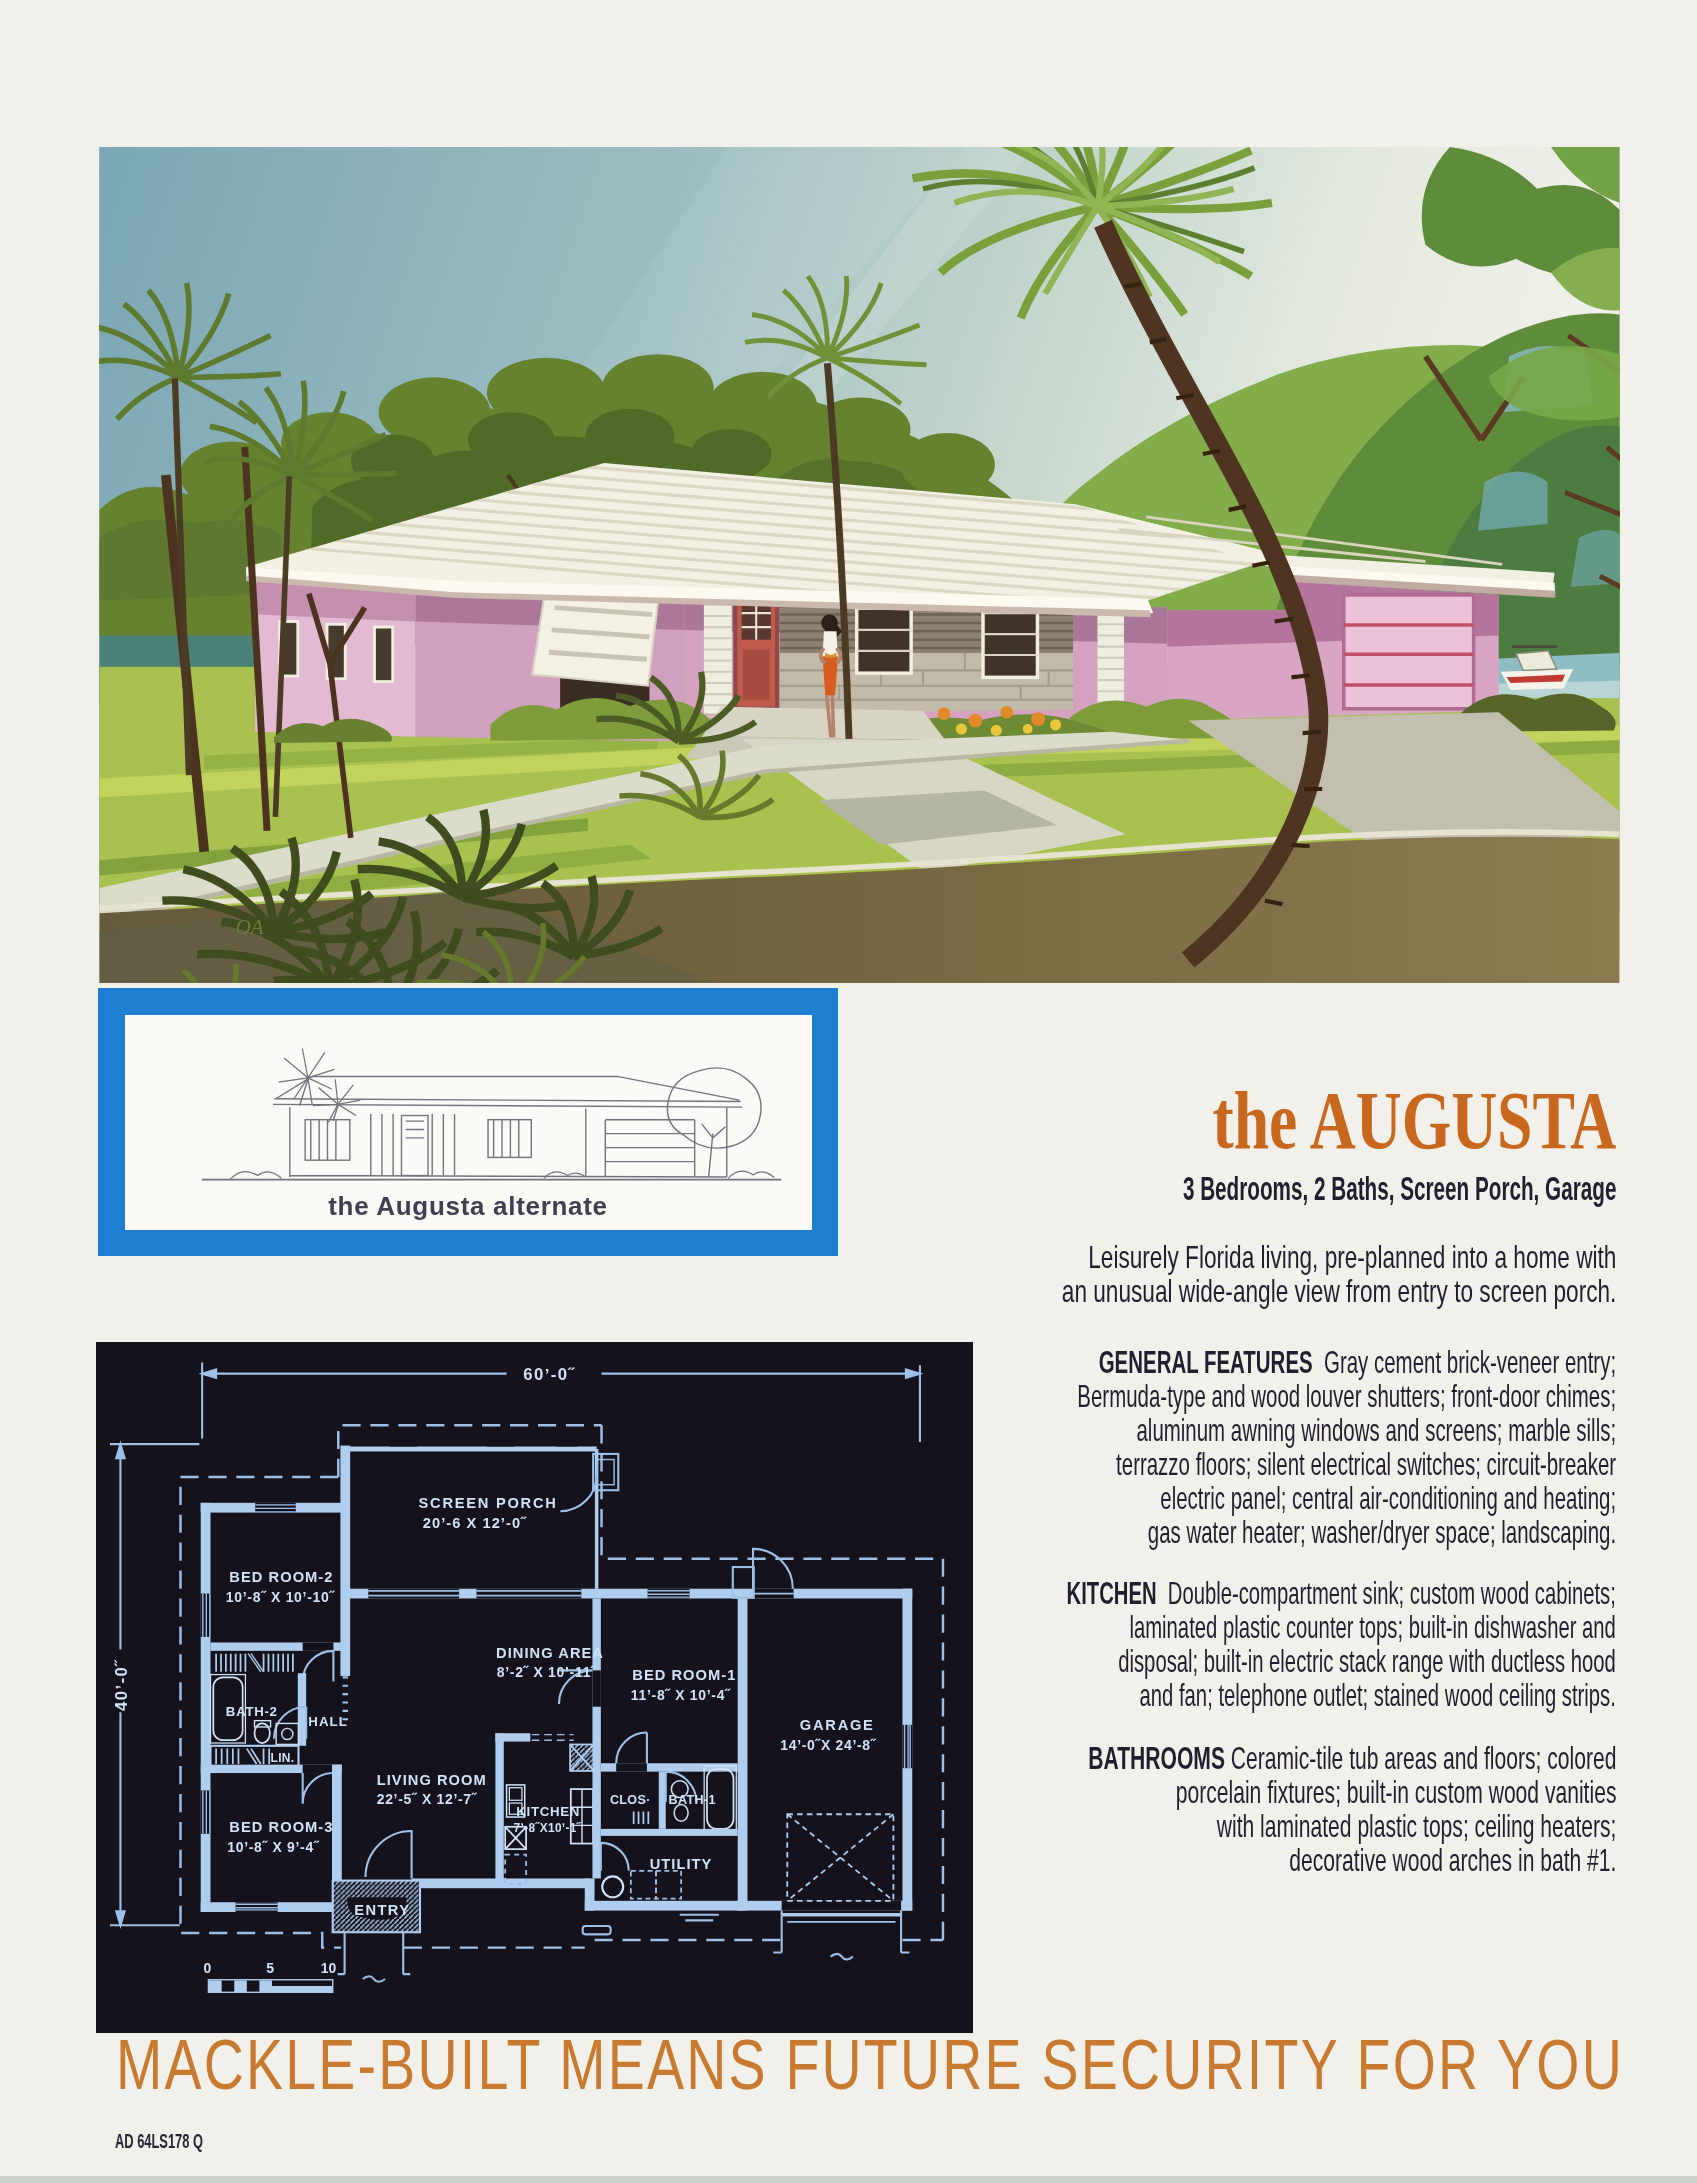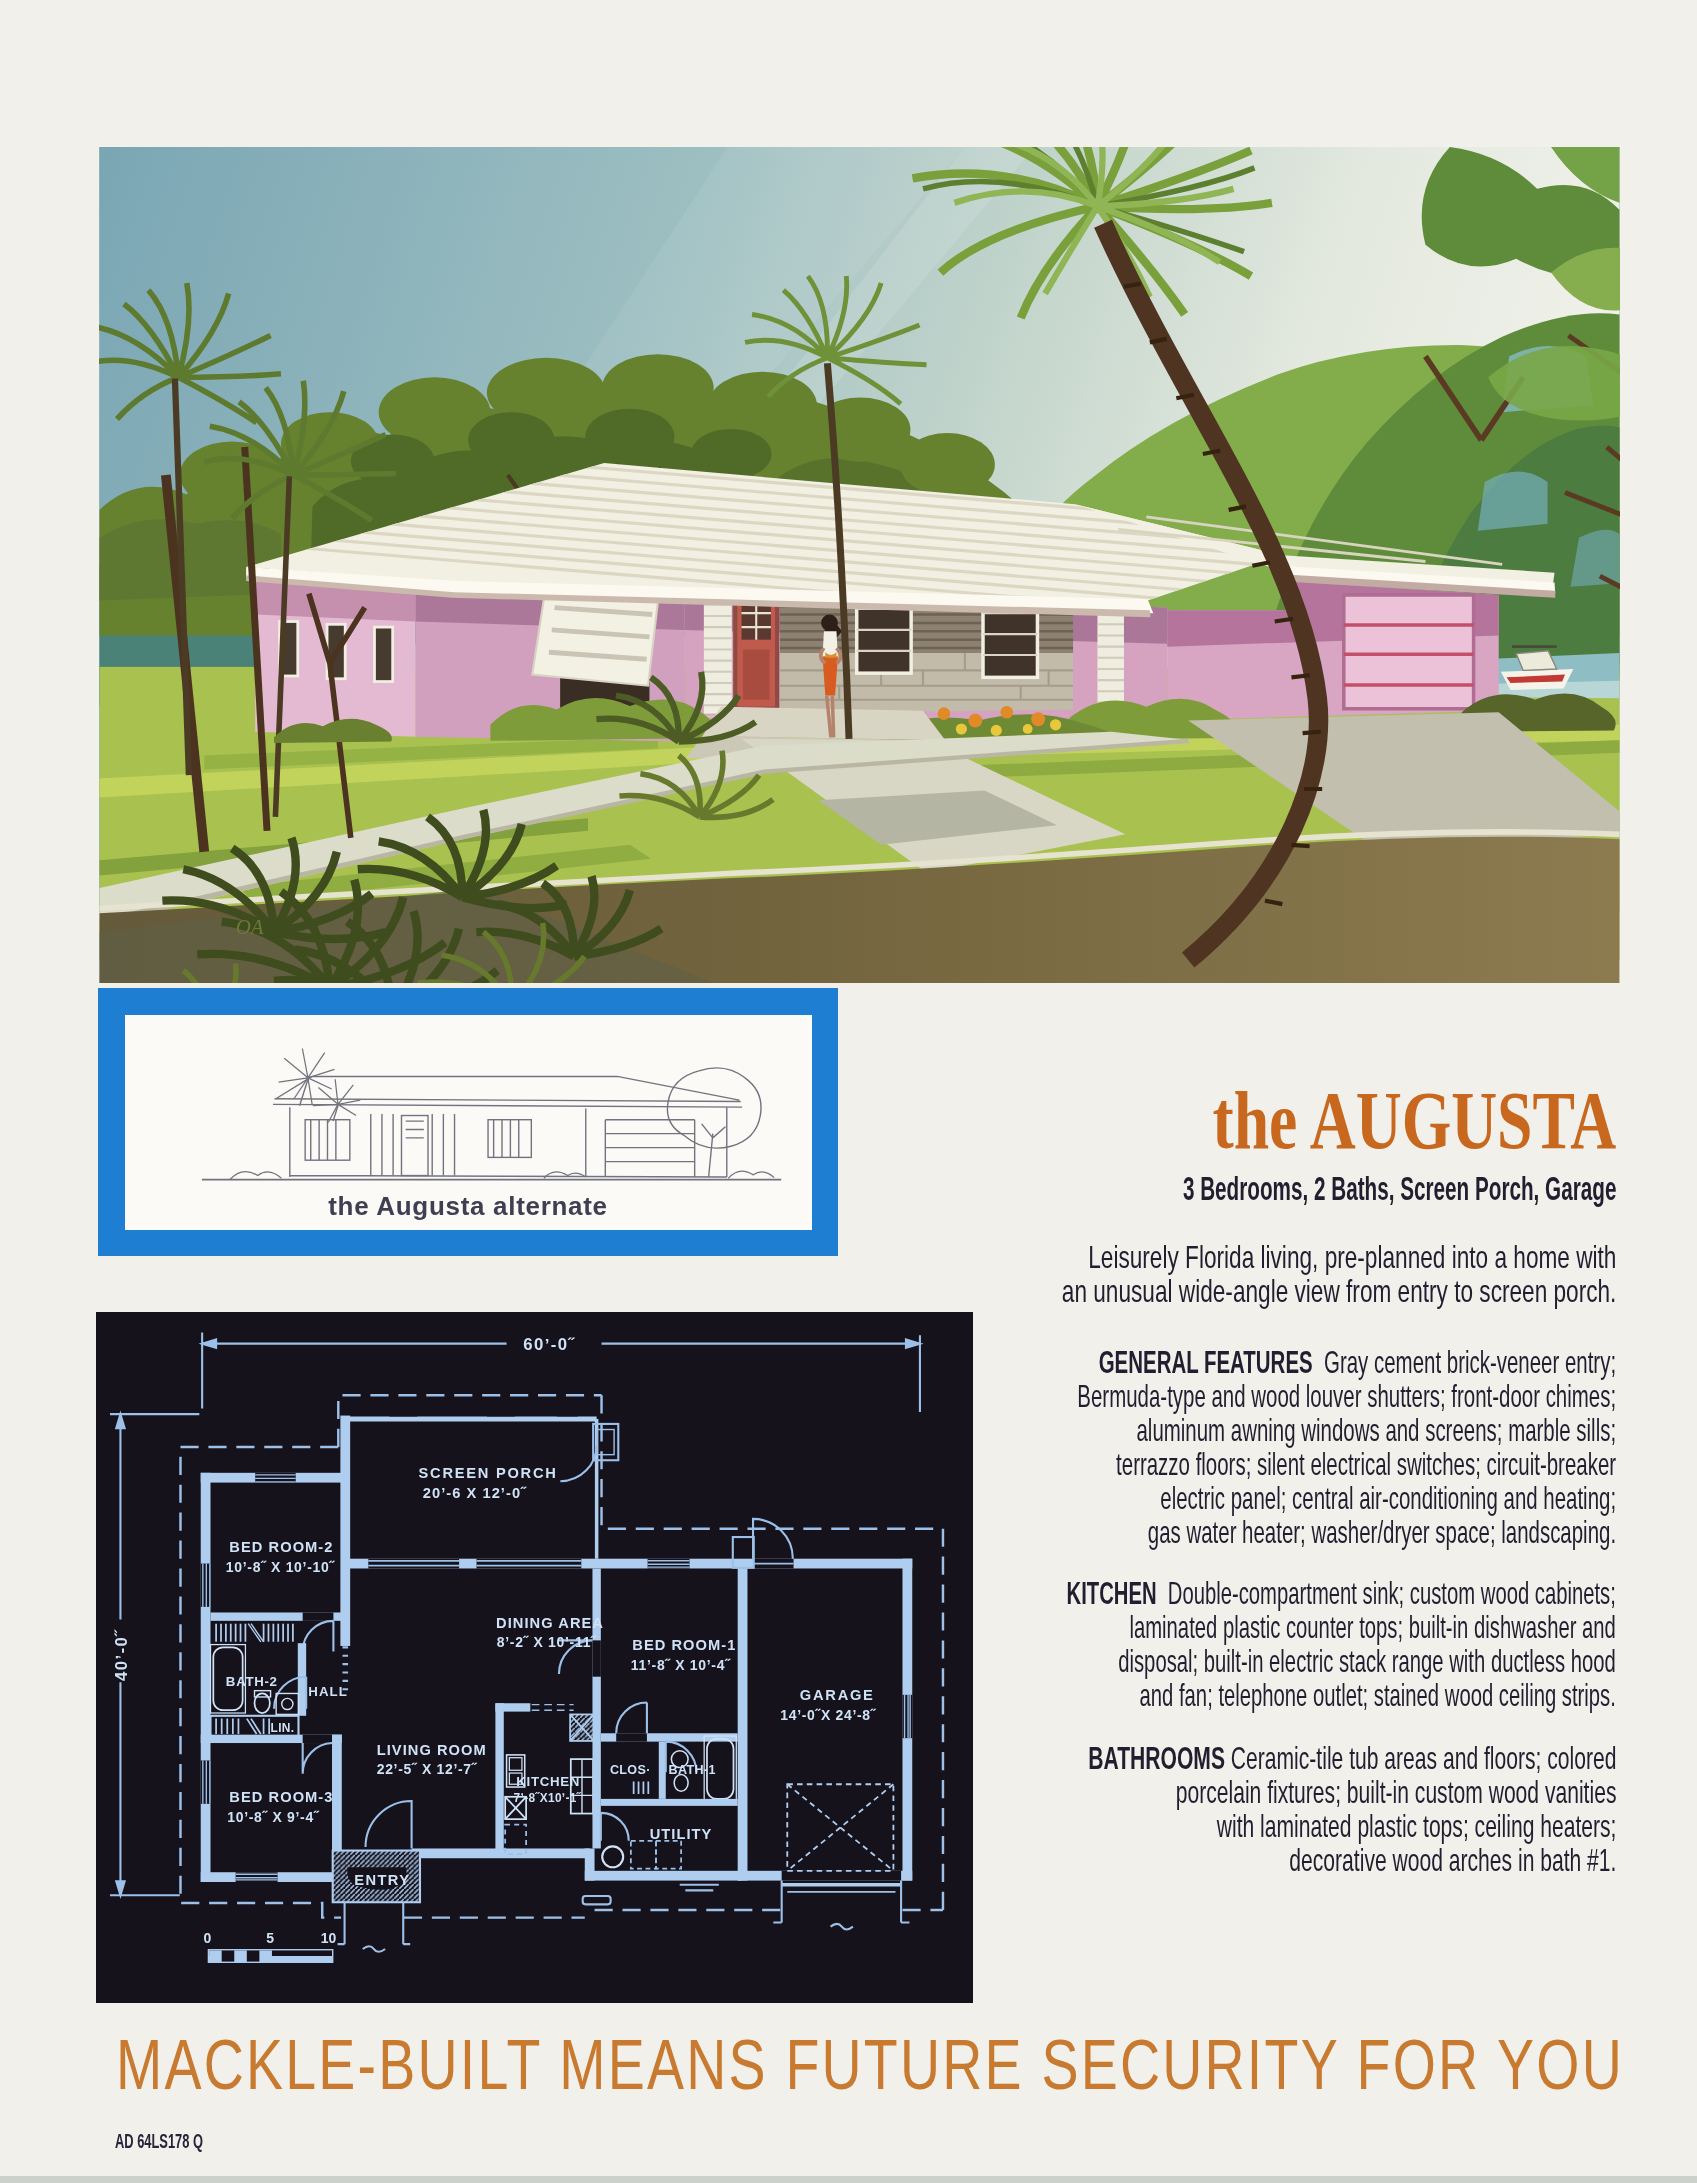--- a/index.html
+++ b/index.html
@@ -338,21 +338,21 @@
 <div class="abs rt" style="top:1172px;right:81px;font-size:33px;line-height:34px;font-weight:bold;transform:scaleX(0.627);transform-origin:100% 0;white-space:nowrap;">3 Bedrooms, 2 Baths, Screen Porch, Garage</div>
 
 <div class="abs rt" style="top:1240px;right:81px;font-size:32px;line-height:34px;transform:scaleX(0.707);transform-origin:100% 0;white-space:nowrap;">Leisurely Florida living, pre-planned into a home with<br>an unusual wide-angle view from entry to screen porch.</div>
 
 <div class="abs rt" style="top:1345px;right:81px;font-size:32px;line-height:34px;transform:scaleX(0.639);transform-origin:100% 0;white-space:nowrap;"><b>GENERAL FEATURES&nbsp;</b> Gray cement brick-veneer entry;<br>Bermuda-type and wood louver shutters; front-door chimes;<br>aluminum awning windows and screens; marble sills;<br>terrazzo floors; silent electrical switches; circuit-breaker<br>electric panel; central air-conditioning and heating;<br>gas water heater; washer/dryer space; landscaping.</div>
 
 <div class="abs rt" style="top:1576px;right:81px;font-size:32px;line-height:34px;transform:scaleX(0.633);transform-origin:100% 0;white-space:nowrap;"><b>KITCHEN&nbsp;</b> Double-compartment sink; custom wood cabinets;<br>laminated plastic counter tops; built-in dishwasher and<br>disposal; built-in electric stack range with ductless hood<br>and fan; telephone outlet; stained wood ceiling strips.</div>
 
 <div class="abs rt" style="top:1741px;right:81px;font-size:32px;line-height:34px;transform:scaleX(0.659);transform-origin:100% 0;white-space:nowrap;"><b>BATHROOMS</b> Ceramic-tile tub areas and floors; colored<br>porcelain fixtures; built-in custom wood vanities<br>with laminated plastic tops; ceiling heaters;<br>decorative wood arches in bath #1.</div>
 
-<div class="abs" style="left:96px;top:1312px;width:877px;height:691px;background:#16121c;">
+<div class="abs" style="left:96px;top:1342px;width:877px;height:691px;background:#16121c;">
 <svg width="877" height="691" viewBox="0 0 1256 989">
 <defs>
 <pattern id="hatch" width="7" height="7" patternUnits="userSpaceOnUse">
 <rect width="7" height="7" fill="#16121c"></rect>
           <path d="M0,7 L7,0" stroke="#aecdef" stroke-width="2.2"></path>
 </pattern>
 </defs>
 <g font-family="Liberation Sans,sans-serif" font-weight="bold" fill="#cfe2f6">
 
 <g stroke="#9cc0e8" stroke-width="3" fill="none">

